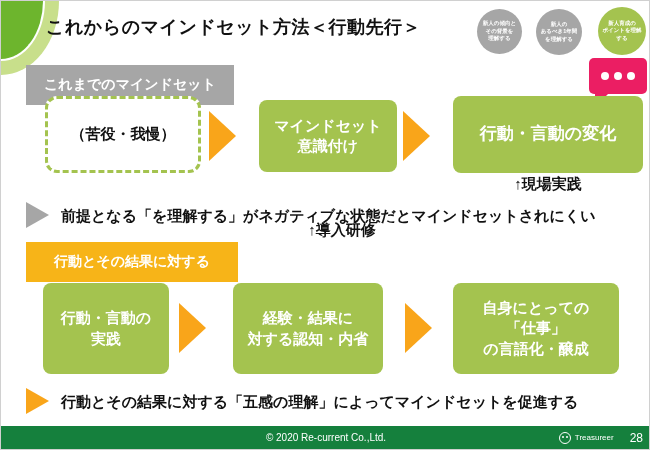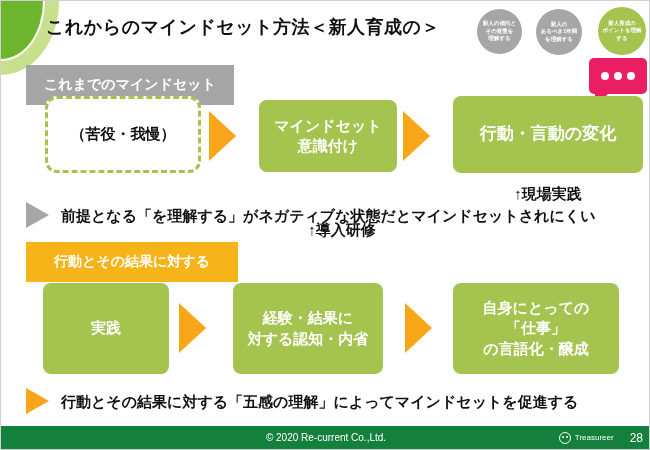--- a/index.html
+++ b/index.html
@@ -53,21 +53,21 @@
     border-top:25px solid transparent; border-bottom:25px solid transparent;
     border-left:27px solid #f9a51a; }
   .fa1 { left:208px; top:110px; }
   .fa2 { left:402px; top:110px; }
   .fa3 { left:178px; top:302px; }
   .fa4 { left:404px; top:302px; }
   
   .annotation { position:absolute; font-size:15px; font-weight:bold; color:#111;
     text-align:center; }
   .an1 { left:272px; width:138px; top:176px;margin-top:44px; }
-  .an2 { left:452px; width:190px; top:184px; }
+  .an2 { left:452px; width:190px; top:174px; }
   
   .note-pointer { position:absolute; width:0; height:0;
     border-top:13px solid transparent; border-bottom:13px solid transparent; }
   .np1 { left:25px; top:201px; border-left:23px solid #a6a6a6; }
   .np2 { left:25px; top:387px; border-left:23px solid #f9a51a; }
   .note-text { position:absolute; font-size:15px; font-weight:bold; color:#111;
     white-space:nowrap; }
   .nt1 { left:60px; top:206px; }
   .nt2 { left:60px; top:392px; }
   
@@ -94,21 +94,21 @@
   .page-num { font-size:12px; margin-left:12px; }
 </style>
 </head>
 <body>
 
 <div class="slide">
 
   <div class="swoosh-light"></div>
   <div class="swoosh-dark"></div>
 
-  <div class="title">これからのマインドセット方法＜新人育成の＞</div>
+  <div class="title">これからのマインドセット方法＜行動先行＞</div>
 
   <div class="circle gray c1">
     <div class="ctext">
       <span class="line">新人の傾向と</span>
       <span class="line">その背景を</span>
       <span class="line">理解する</span>
     </div>
   </div>
   <div class="circle gray c2">
     <div class="ctext">
@@ -156,20 +156,21 @@
   <div class="annotation an1">↑導入研修</div>
   <div class="annotation an2">↑現場実践</div>
 
   <div class="note-pointer np1"></div>
   <div class="note-text nt1">前提となる「を理解する」がネガティブな状態だとマインドセットされにくい</div>
 
   <div class="section-label label-after">行動とその結果に対する</div>
 
   <div class="gbox ab1">
     <div class="btext">
+      <span class="line">行動・言動の</span>
       <span class="line">実践</span>
     </div>
   </div>
   <div class="flow-arrow fa3"></div>
   <div class="gbox ab2">
     <div class="btext">
       <span class="line">経験・結果に</span>
       <span class="line">対する認知・内省</span>
     </div>
   </div>

